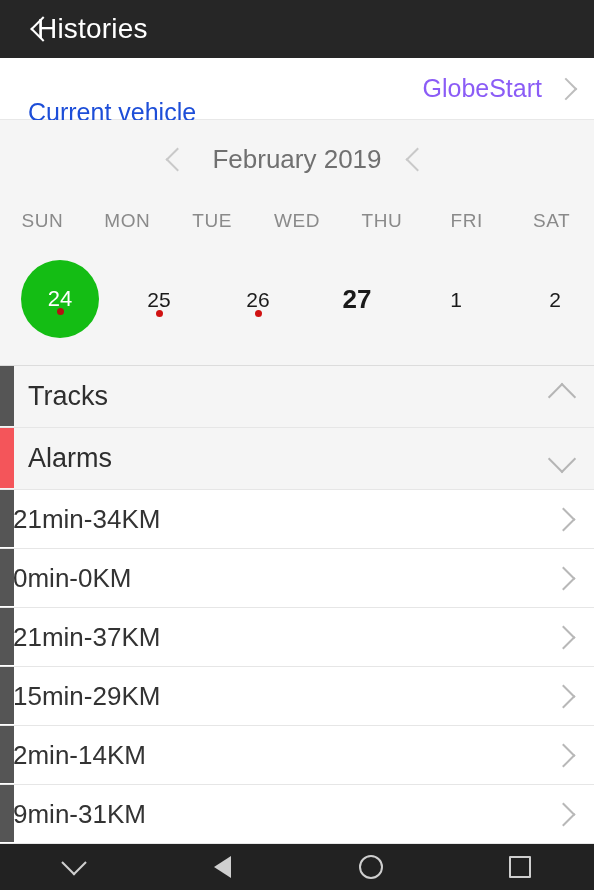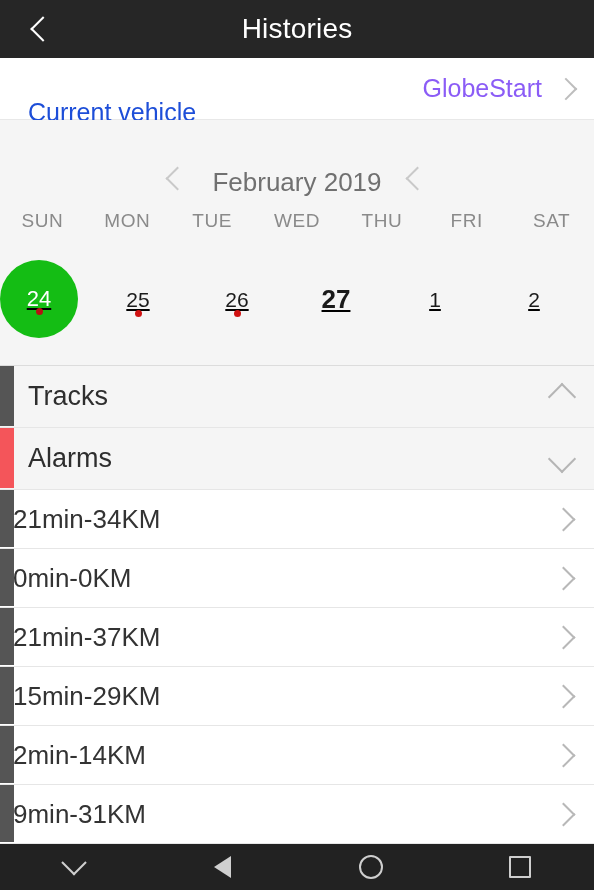--- a/index.html
+++ b/index.html
@@ -24,21 +24,22 @@
   }
 
   
   .appbar {
     position: relative;
     height: 58px;
     background: #262626;
     flex: 0 0 58px;
     display: flex;
     align-items: center;
-    justify-content: center;
+    justify-content: flex-start;
+    padding-left: 37px;
   }
   .appbar-title {
     color: #ffffff;
     font-size: 28px;
     font-weight: 400;
     letter-spacing: 0.2px;
   }
   .back-btn {
     position: absolute;
     left: 14px;
@@ -112,21 +113,21 @@
   
   .calendar {
     background: #f5f5f5;
     flex: 0 0 246px;
     border-bottom: 1px solid #dcdcdc;
     box-sizing: border-box;
   }
   .month-nav {
     height: 78px;
     display: flex;
-    align-items: flex-end;
+    align-items: center;
     justify-content: center;
   }
   .month-nav .chev {
     color: #c9c9c9;
     width: 15px; height: 15px;
     border-width: 0 0 2px 2px;
   }
   .month-nav .nav-btn {
     width: 40px; height: 40px;
     display: flex; align-items: center; justify-content: center;
@@ -153,22 +154,21 @@
     display: flex;
     height: 110px;
     align-items: center;
   }
   .day-cell {
     flex: 1 1 0;
     height: 110px;
     position: relative;
     display: flex;
     align-items: center;
-    justify-content: flex-start;
-    text-decoration: underline;
+    justify-content: flex-end;
   }
   .day-inner {
     position: relative;
     width: 78px;
     height: 78px;
     border-radius: 50%;
     display: flex;
     align-items: center;
     justify-content: center;
   }

